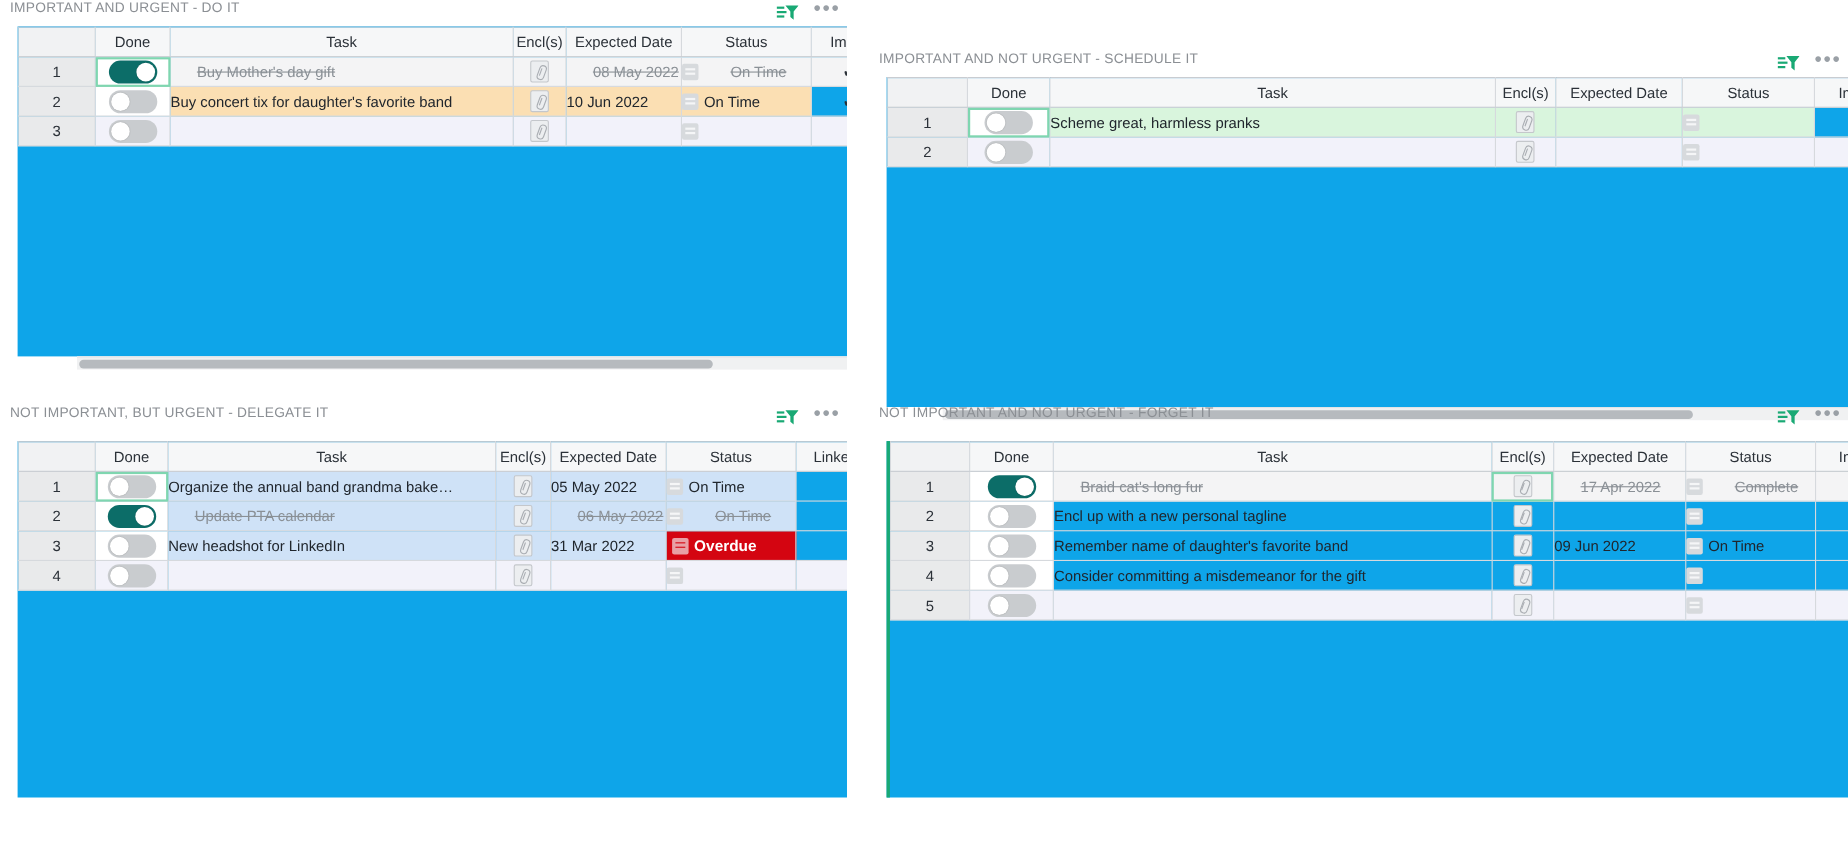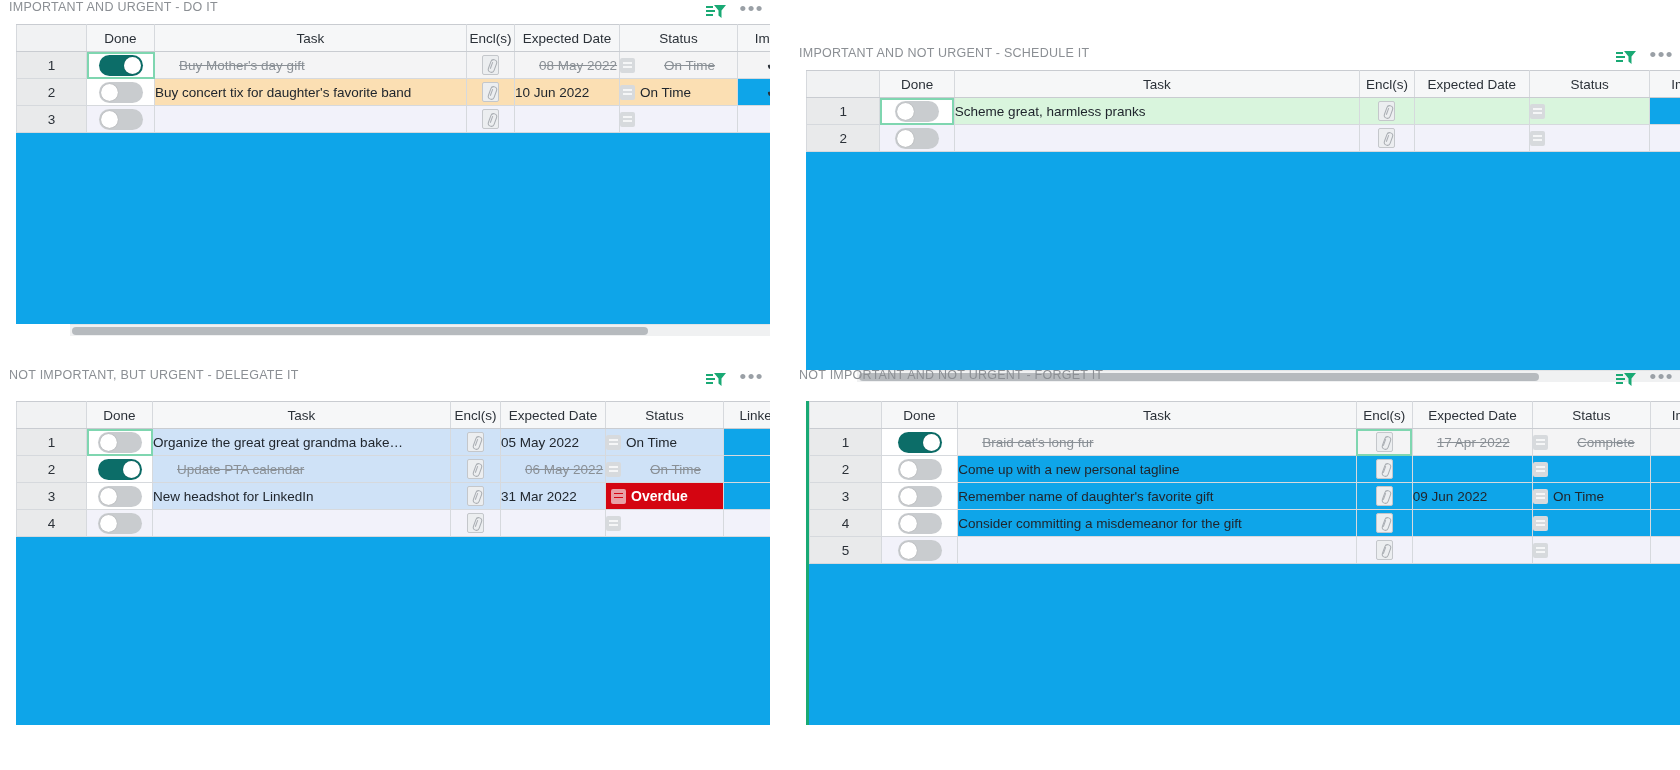--- a/index.html
+++ b/index.html
@@ -431,21 +431,21 @@
         <tbody>
             <tr class="tint-blue">
               <td class="c-rownum">1</td>
               <td class="c-done sel-cell">
                 <span class="sw-cell">
                   <span class="switch">
                     <span class="knob"></span>
                   </span>
                 </span>
               </td>
-              <td class="c-task"><span class="">Organize the great great grandma bake…</span></td>
+              <td class="c-task"><span class="">Organize the annual band grandma bake…</span></td>
               <td class="c-encl"><span class="clip"></span></td>
               <td class="c-date"><span class="">05 May 2022</span></td>
               <td class="c-status"><span class="st-ic"></span><span class="st-txt ">On Time</span></td>
               <td class="c-imp"><span class="chk"></span></td>
             </tr>
             <tr class="tint-blue">
               <td class="c-rownum">2</td>
               <td class="c-done">
                 <span class="sw-cell">
                   <span class="switch on">
@@ -555,36 +555,36 @@
             </tr>
             <tr class="">
               <td class="c-rownum">2</td>
               <td class="c-done">
                 <span class="sw-cell">
                   <span class="switch">
                     <span class="knob"></span>
                   </span>
                 </span>
               </td>
-              <td class="c-task"><span class="">Come up with a new personal tagline</span></td>
+              <td class="c-task"><span class="">Encl up with a new personal tagline</span></td>
               <td class="c-encl"><span class="clip"></span></td>
               <td class="c-date"><span class=""></span></td>
               <td class="c-status"><span class="st-ic"></span></td>
               <td class="c-imp"><span class="chk"></span></td>
             </tr>
             <tr class="">
               <td class="c-rownum">3</td>
               <td class="c-done">
                 <span class="sw-cell">
                   <span class="switch">
                     <span class="knob"></span>
                   </span>
                 </span>
               </td>
-              <td class="c-task"><span class="">Remember name of daughter's favorite gift</span></td>
+              <td class="c-task"><span class="">Remember name of daughter's favorite band</span></td>
               <td class="c-encl"><span class="clip"></span></td>
               <td class="c-date"><span class="">09 Jun 2022</span></td>
               <td class="c-status"><span class="st-ic"></span><span class="st-txt ">On Time</span></td>
               <td class="c-imp"><span class="chk"></span></td>
             </tr>
             <tr class="">
               <td class="c-rownum">4</td>
               <td class="c-done">
                 <span class="sw-cell">
                   <span class="switch">

